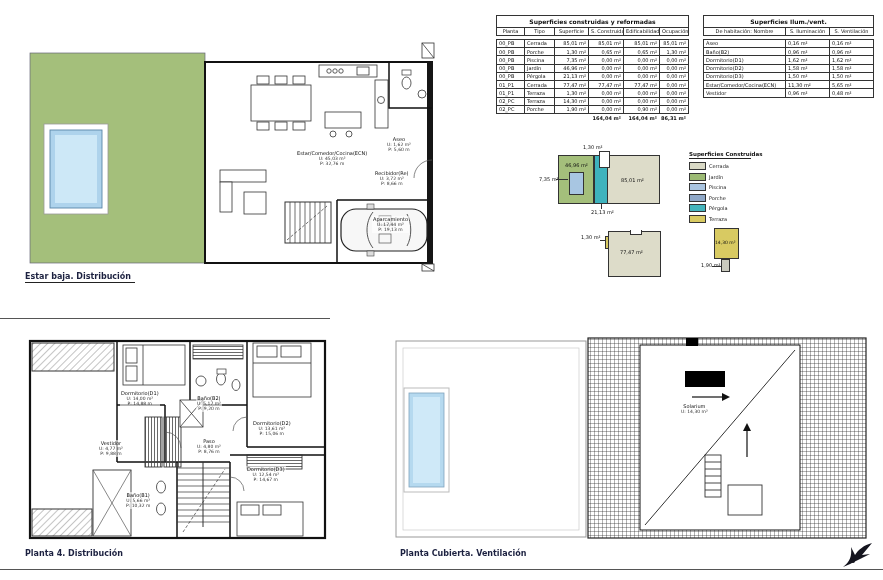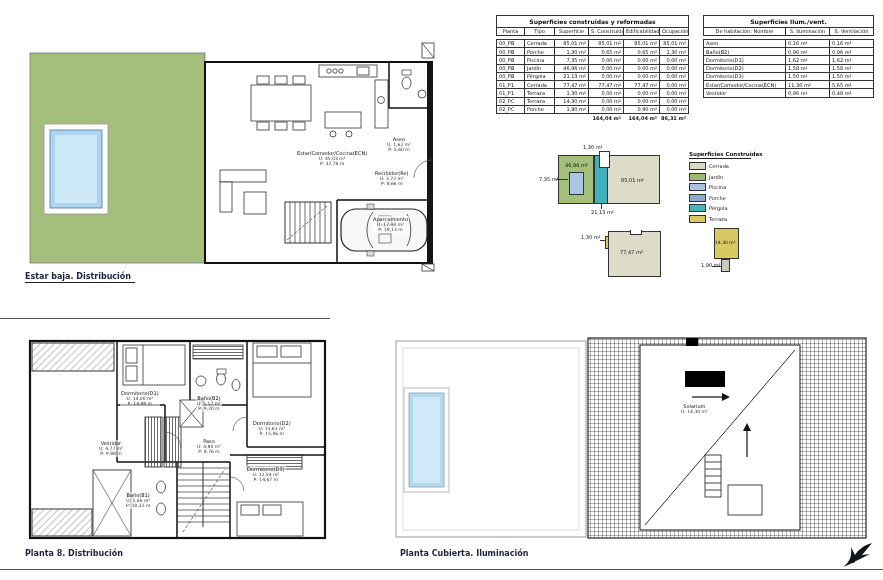--- a/index.html
+++ b/index.html
@@ -531,21 +531,21 @@
     <div class="rn">Dormitorio(D3)</div>
     <div class="rm">U: 12,54 m²</div>
     <div class="rm">P: 14,67 m</div>
   </div>
   <div class="rlabel" style="left:125px;top:492px">
     <div class="rn">Baño(B1)</div>
     <div class="rm">U: 5,66 m²</div>
     <div class="rm">P: 10,32 m</div>
   </div>
 
-  <div class="ptitle" style="left:25px;top:549px">Planta 8. Distribución</div>
+  <div class="ptitle" style="left:25px;top:549px">Planta 4. Distribución</div>
 
   <svg class="plan" style="left:390px;top:335px" width="482" height="207" viewBox="0 0 482 207">
     <defs>
       <pattern id="roofgrid" width="4" height="4" patternUnits="userSpaceOnUse">
         <path d="M0,0 H4 M0,0 V4" stroke="#222" stroke-width="0.7" fill="none"></path>
       </pattern>
     </defs>
 
     <rect x="6" y="6" width="190" height="196" fill="#fff" stroke="#999" stroke-width="1"></rect>
     <rect x="13" y="13" width="176" height="182" fill="none" stroke="#ccc" stroke-width="0.7"></rect>
@@ -576,21 +576,21 @@
         <rect x="338" y="150" width="34" height="30"></rect>
       </g>
     </g>
   </svg>
 
   <div class="rlabel" style="left:680px;top:403px">
     <div class="rn">Solarium</div>
     <div class="rm">U: 14,30 m²</div>
   </div>
 
-  <div class="ptitle" style="left:400px;top:549px">Planta Cubierta. Iluminación</div>
+  <div class="ptitle" style="left:400px;top:549px">Planta Cubierta. Ventilación</div>
 
   <div class="hline" style="left:0;top:569px;width:883px;height:1px"></div>
 
   <svg class="abs" style="left:840px;top:541px" width="36" height="28" viewBox="0 0 36 28">
     <path d="M3,26 C10,21 12,15 11,6 L15,14 C18,9 24,4 32,2 L22,14 L30,13 L18,19 C12,22 8,24 3,26 Z" fill="#15151f"></path>
     <circle cx="13" cy="20" r="2" fill="#15151f"></circle>
   </svg>
 
 </div>
 

